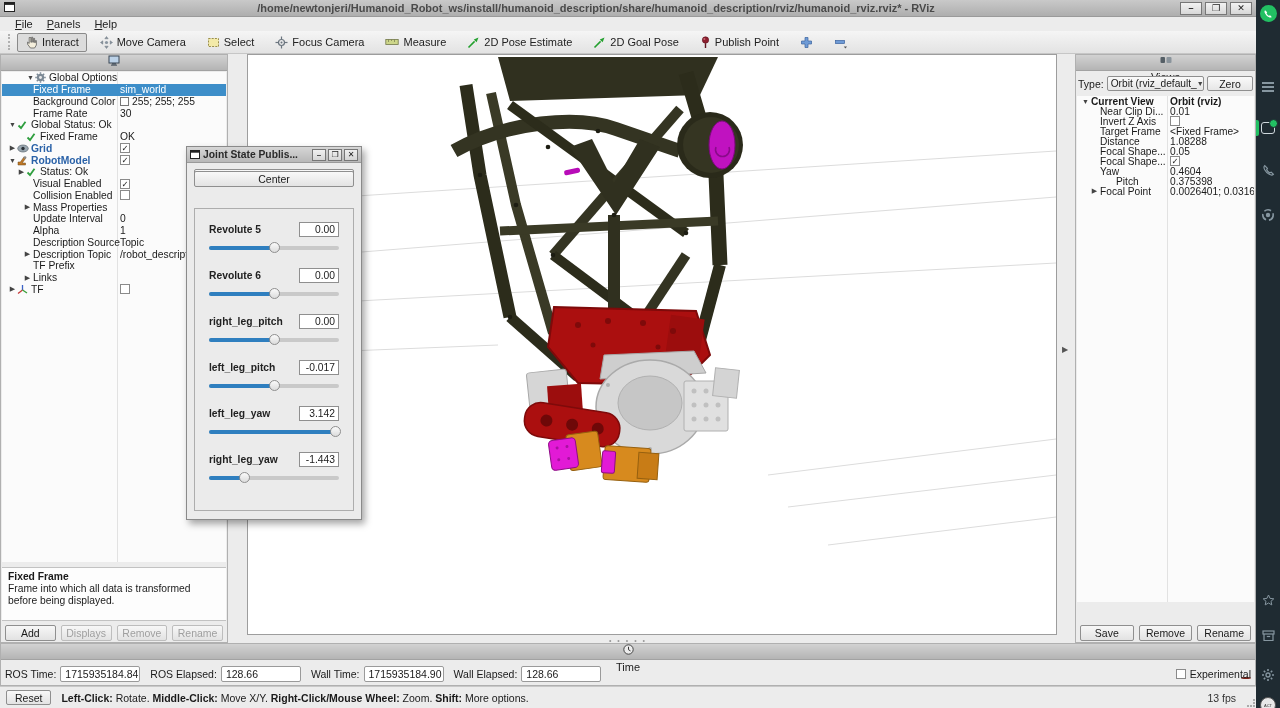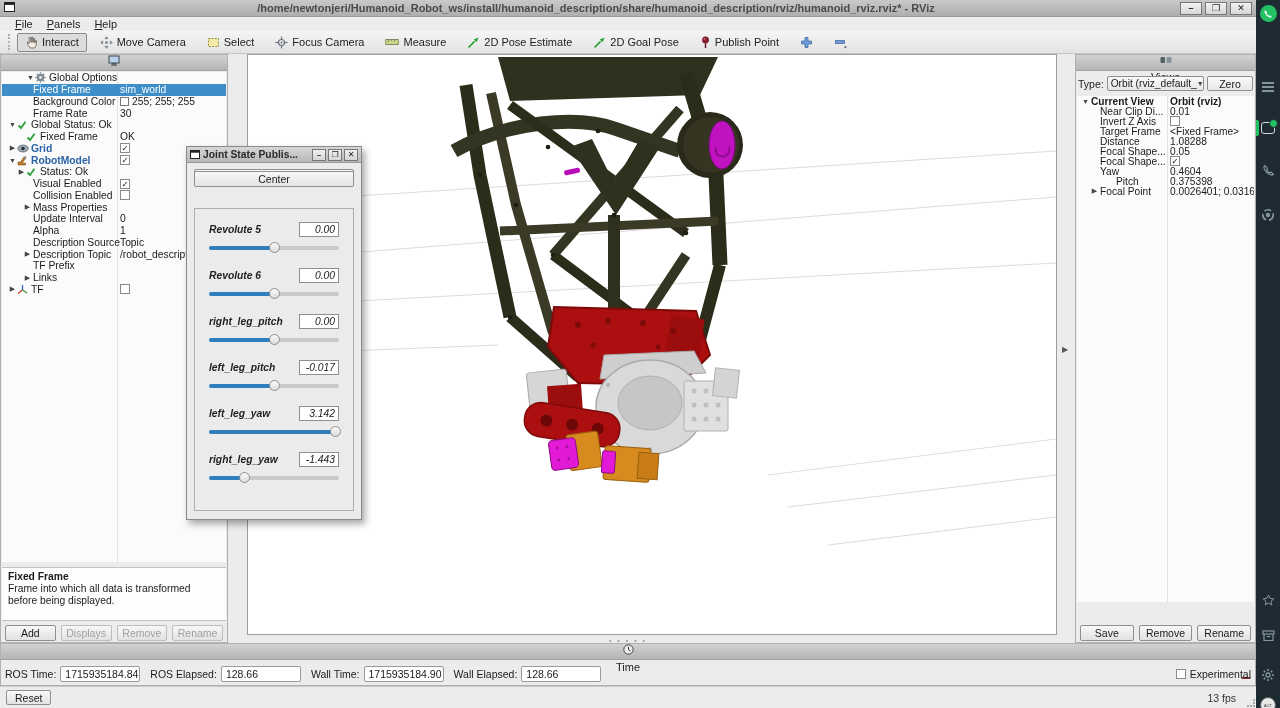--- a/index.html
+++ b/index.html
@@ -68,21 +68,21 @@
   .zero-btn { width:46px; height:15px; border:1px solid #8f8f8f; border-radius:2px; background:linear-gradient(#fafafa,#e6e6e6); display:flex; align-items:center; justify-content:center; font-size:10.5px; }
   .views-p .tree { position:absolute; left:1px; right:1px; top:41px; height:506px; }
   .views-p .btn-row { top:570px; }
 
   
   .dialog { position:absolute; left:186px; top:146px; width:176px; height:374px; background:#ebebeb; border:1px solid #8a8a8a; box-shadow:3px 4px 7px rgba(0,0,0,0.35); z-index:50; }
   .dlg-title { height:16px; background:linear-gradient(#d6d6d6,#b8b8b8); display:flex; align-items:center; gap:3px; padding:0 3px; border-bottom:1px solid #9a9a9a; }
   .dlg-title .t { font-size:10.3px; font-weight:bold; color:#2a2a2a; flex:1; white-space:nowrap; overflow:hidden; }
   .dlg-btn { width:14px; height:12px; border:1px solid #777; background:linear-gradient(#f0f0f0,#d6d6d6); font-size:8px; font-weight:bold; display:flex; align-items:center; justify-content:center; margin-left:2px; }
   .dlg-action { position:absolute; left:7px; right:7px; height:16px; border:1px solid #8f8f8f; border-radius:2px; background:linear-gradient(#f8f8f8,#e3e3e3); display:flex; align-items:center; justify-content:center; font-size:10.5px; }
-  .dlg-frame { position:absolute; left:7px; right:7px; top:61px; bottom:8px; border:1px solid #adadad; background:#ebebeb; padding-top:12px; overflow:hidden;font-style:italic; }
+  .dlg-frame { position:absolute; left:7px; right:7px; top:61px; bottom:8px; border:1px solid #adadad; background:#ebebeb; padding-top:12px; overflow:hidden; }
   .sgroup { margin:0 14px 13px 14px; }
   .srow { display:flex; justify-content:space-between; align-items:center; height:16px; margin-bottom:6px; }
   .srow .sname { font-size:10.3px; font-weight:bold; color:#222; }
   .sval { width:40px; height:15px; background:#fff; border:1px solid #8f8f8f; font-size:10.3px; text-align:right; padding:1px 3px 0 0; }
   .track { position:relative; height:11px; }
   .track .rail { position:absolute; left:0; right:0; top:3px; height:4px; background:#c9c9c9; border-radius:2px; }
   .track .fill { position:absolute; left:0; top:3px; height:4px; background:#2f7fbf; border-radius:2px; }
   .track .knob { position:absolute; top:-1px; width:11px; height:11px; border-radius:50%; background:linear-gradient(#fafafa,#dcdcdc); border:1px solid #8f8f8f; }
 
   
@@ -747,20 +747,21 @@
         </div>
         <div class="exp-box">
           <span class="cb"></span>
           <span>Experimental</span>
         </div>
       </div>
   </div>
 
   <div class="statusbar">
     <div class="reset-btn">Reset</div>
+    <div class="hint" id="status-hint"><b>Left-Click:</b> Rotate.  <b>Middle-Click:</b> Move X/Y.  <b>Right-Click/Mouse Wheel:</b> Zoom.  <b>Shift:</b> More options.</div>
     <div class="fps">13 fps</div>
     <div class="grip"></div>
   </div>
 
   <div class="wa-strip">
     <div class="wa-item" style="top:5px">
       <span class="wa-logo">
           <svg width="10" height="10" viewBox="0 0 12 12">
             <path d="M2.5 1.5c-.8.8-1 2 0 3.8 1 1.8 2.8 3.6 4.2 4.2 1.8 1 3 .8 3.8 0l-2-2-1.4.7c-1-.5-2.3-1.8-2.8-2.8l.7-1.4z" fill="#fff"></path>
           </svg>

